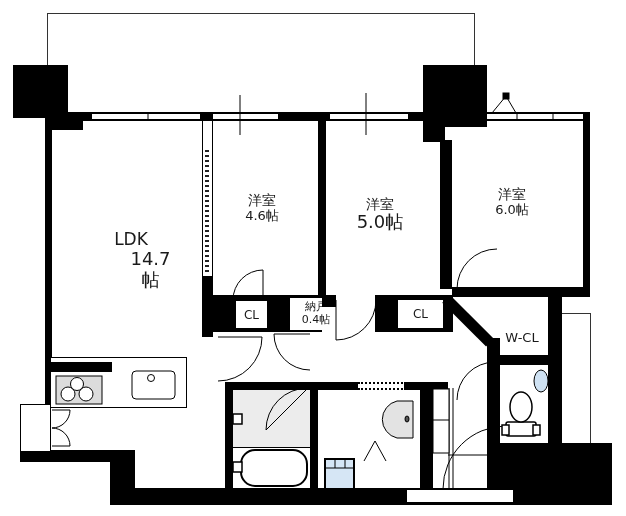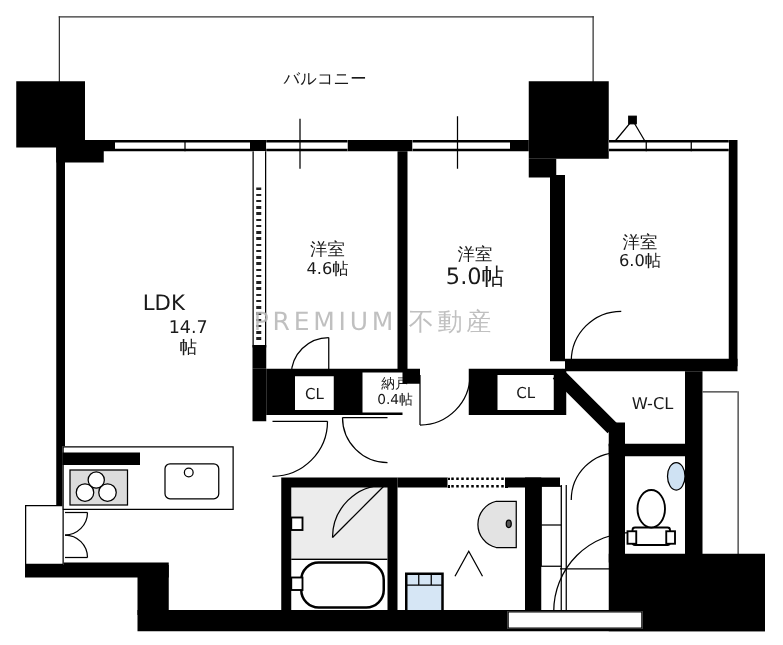--- a/index.html
+++ b/index.html
@@ -19,23 +19,20 @@
   .wm{position:absolute;color:rgba(185,185,185,0.9);font-size:20px;letter-spacing:3px;white-space:nowrap;}
 </style>
 </head>
 <body>
 
 <div id="plan">
 
   <div class="thin" style="left:47px;top:13px;width:428px;height:1px;"></div>
   <div class="thin" style="left:47px;top:13px;width:1px;height:53px;"></div>
   <div class="thin" style="left:474px;top:13px;width:1px;height:53px;"></div>
-  <div class="lbl" style="left:190px;top:56px;width:140px;height:16px;font-size:13px;">
-      <span>バルコニー</span>
-    </div>
 
   <div class="w" style="left:13px;top:65px;width:55px;height:53px;"></div>
   <div class="w" style="left:45px;top:117px;width:38px;height:13px;"></div>
   <div class="w" style="left:45px;top:117px;width:7px;height:289px;"></div>
   <div class="w" style="left:68px;top:112px;width:24px;height:9px;"></div>
   <div class="w" style="left:200px;top:112px;width:13px;height:9px;"></div>
   <div class="w" style="left:278px;top:112px;width:52px;height:9px;"></div>
   <div class="w" style="left:408px;top:112px;width:15px;height:9px;"></div>
   <div class="w" style="left:423px;top:65px;width:64px;height:62px;"></div>
   <div class="w" style="left:423px;top:127px;width:22px;height:15px;"></div>
@@ -66,21 +63,21 @@
 
   <div class="w" style="left:322px;top:295px;width:14px;height:12px;"></div>
   <div class="w" style="left:375px;top:295px;width:78px;height:37px;"></div>
   <div class="cut" style="left:398px;top:300px;width:45px;height:28px;font-size:12px;">
       <span>CL</span>
     </div>
   <div class="w" style="left:202px;top:295px;width:11px;height:42px;"></div>
 
   <div class="w" style="left:450px;top:295px;width:62px;height:11px;transform:rotate(45deg);transform-origin:0 0;"></div>
   <div class="w" style="left:487px;top:338px;width:13px;height:19px;"></div>
-  <div class="lbl" style="left:493px;top:312px;width:58px;height:20px;font-size:13px;justify-content:flex-end;">
+  <div class="lbl" style="left:493px;top:328px;width:58px;height:20px;font-size:13px;">
       <span>W-CL</span>
     </div>
 
   <div class="w" style="left:487px;top:355px;width:61px;height:10px;"></div>
   <div class="w" style="left:487px;top:355px;width:13px;height:95px;"></div>
   <div class="w" style="left:548px;top:297px;width:14px;height:153px;"></div>
   <div class="thin" style="left:562px;top:313px;width:28px;height:1px;"></div>
   <div class="thin" style="left:590px;top:313px;width:1px;height:138px;"></div>
 
   <div class="w" style="left:225px;top:382px;width:93px;height:115px;"></div>
@@ -97,36 +94,35 @@
   <div class="w" style="left:110px;top:488px;width:502px;height:17px;"></div>
   <div class="w" style="left:487px;top:443px;width:125px;height:62px;"></div>
   <div class="box" style="left:20px;top:404px;width:31px;height:48px;"></div>
   <div class="box" style="left:406px;top:489px;width:108px;height:14px;z-index:5;"></div>
 
   <div class="box" style="left:50px;top:357px;width:137px;height:51px;"></div>
   <div class="w" style="left:50px;top:362px;width:62px;height:10px;"></div>
 
   <div class="lbl" style="left:96px;top:240px;width:70px;height:40px;">
     <span style="font-size:17px;">LDK</span>
-    <span style="font-size:14px;margin-left:39px;">14.7帖</span>
+    <span style="font-size:18px;margin-left:39px;">14.7帖</span>
   </div>
   <div class="lbl" style="left:232px;top:190px;width:60px;height:36px;">
     <span style="font-size:14px;">洋室</span>
     <span style="font-size:13px;">4.6帖</span>
   </div>
   <div class="lbl" style="left:350px;top:196px;width:60px;height:36px;">
     <span style="font-size:14px;">洋室</span>
     <span style="font-size:18px;">5.0帖</span>
   </div>
   <div class="lbl" style="left:482px;top:184px;width:60px;height:36px;">
     <span style="font-size:14px;">洋室</span>
     <span style="font-size:13px;">6.0帖</span>
   </div>
 
-  <div class="wm" style="left:203px;top:244px;">PREMIUM 不動産</div>
 
   <svg class="overlay" width="626" height="516" viewBox="0 0 626 516">
     <g stroke="#000" stroke-width="1" fill="none">
 
       <path d="M263 270 A30 30 0 0 0 233 300"></path>
       <line x1="263" y1="270" x2="263" y2="300"></line>
       <path d="M336 340 A40 40 0 0 0 376 300"></path>
       <line x1="336" y1="300" x2="336" y2="340"></line>
       <path d="M274 334 A36 36 0 0 0 310 370"></path>
       <line x1="274" y1="334" x2="310" y2="334"></line>

